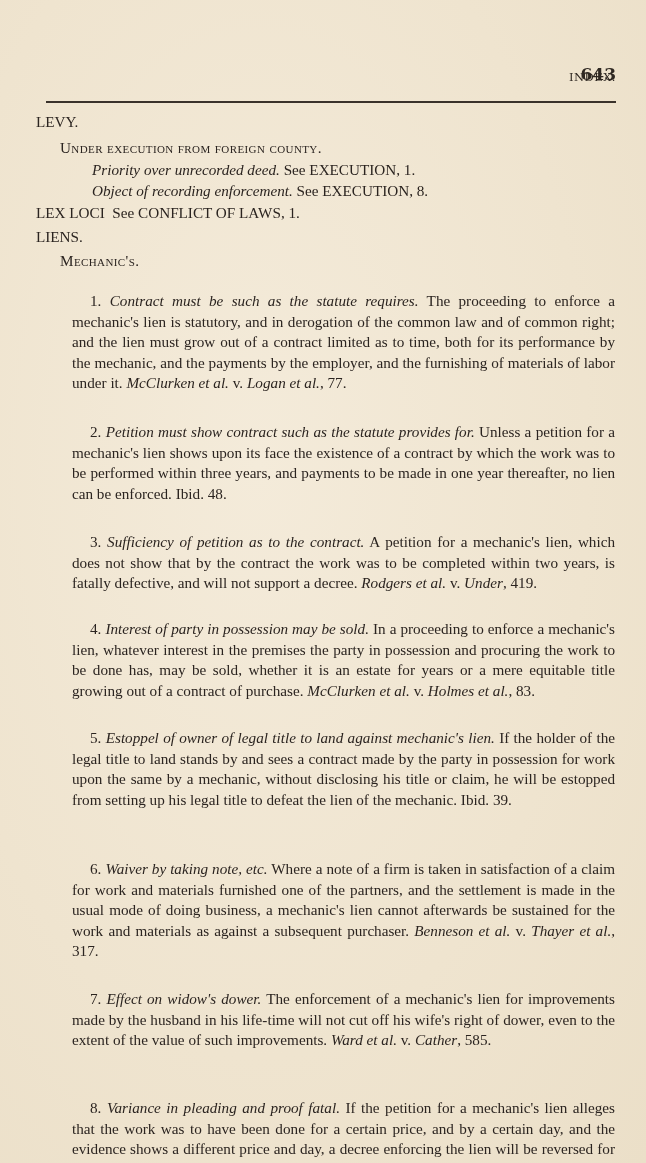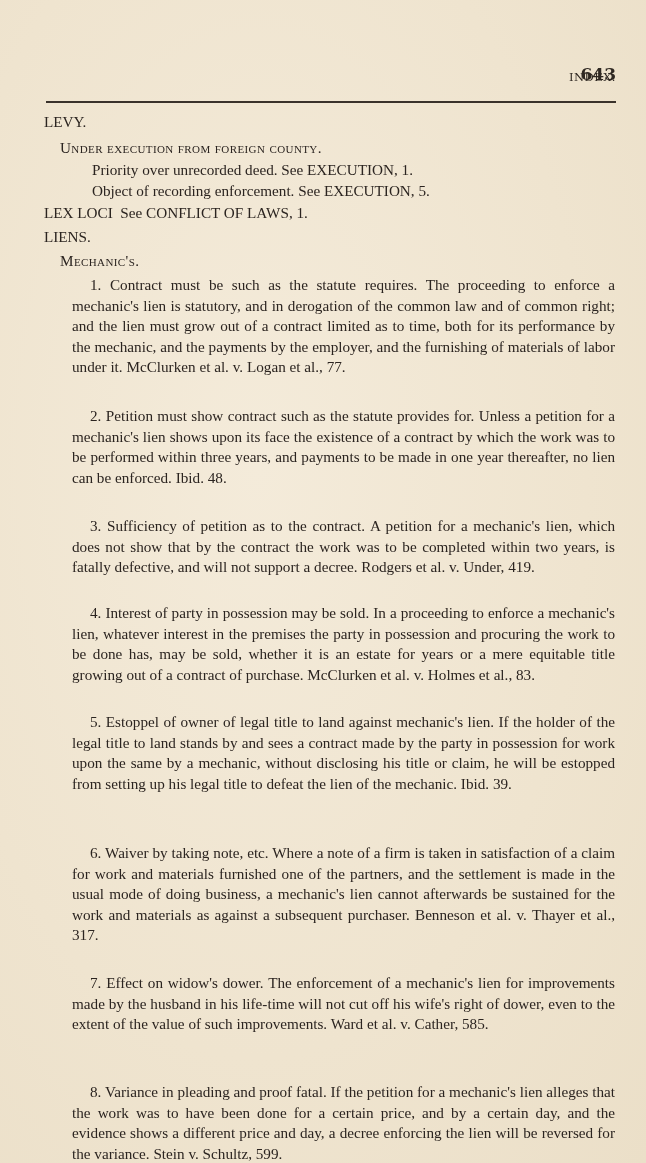--- a/index.html
+++ b/index.html
@@ -22,28 +22,28 @@
     position: absolute; right: 0; top: 0; font-size: 17px; font-weight: bold; color: #2f2822;
   }
   .rule {
     position: absolute; top: 101px; left: 46px; width: 570px; height: 2px; background: #3a322b;
   }
   .content {
     position: absolute; top: 112px; left: 0; width: 646px;
     font-family: "Liberation Serif", "DejaVu Serif", serif;
     font-size: 15.2px; line-height: 20.6px;
   }
-  .l1 { position: absolute; left: 44px; }
+  .l1 { position: absolute; left: 36px; }
   .l2 { position: absolute; left: 60px; }
   .l3 { position: absolute; left: 92px; }
   .sc { font-variant: small-caps; letter-spacing: 0.4px; }
-  .ital { }
+  .ital { font-style: italic; }
   .para {
     position: absolute; left: 72px; width: 543px;
-    text-align: justify; text-indent: 18px;
+    text-align: justify; text-indent: 18px; margin-top: 16px;
   }
 </style>
 </head>
 <body>
 
 <div class="page">
   <div class="running-head">
     <span class="running-title">INDEX.</span>
     <span class="page-number">643</span>
   </div>
@@ -51,21 +51,21 @@
 
   <div class="content">
     <div class="l1" style="top:0px">LEVY.</div>
     <div class="l2 sc" style="top:26px">Under execution from foreign county.</div>
     <div class="l3" style="top:48px">
       <span class="ital">Priority over unrecorded deed.</span>
       <span>See EXECUTION, 1.</span>
     </div>
     <div class="l3" style="top:69px">
       <span class="ital">Object of recording enforcement.</span>
-      <span>See EXECUTION, 5.</span>
+      <span>See EXECUTION, 8.</span>
     </div>
     <div class="l1" style="top:91px">
       <span>LEX LOCI</span>&nbsp;
       <span>See CONFLICT OF LAWS, 1.</span>
     </div>
     <div class="l1" style="top:115px">LIENS.</div>
     <div class="l2 sc" style="top:139px">Mechanic's.</div>
 
     <div class="para" style="top:163px">
       <span>1.</span>

